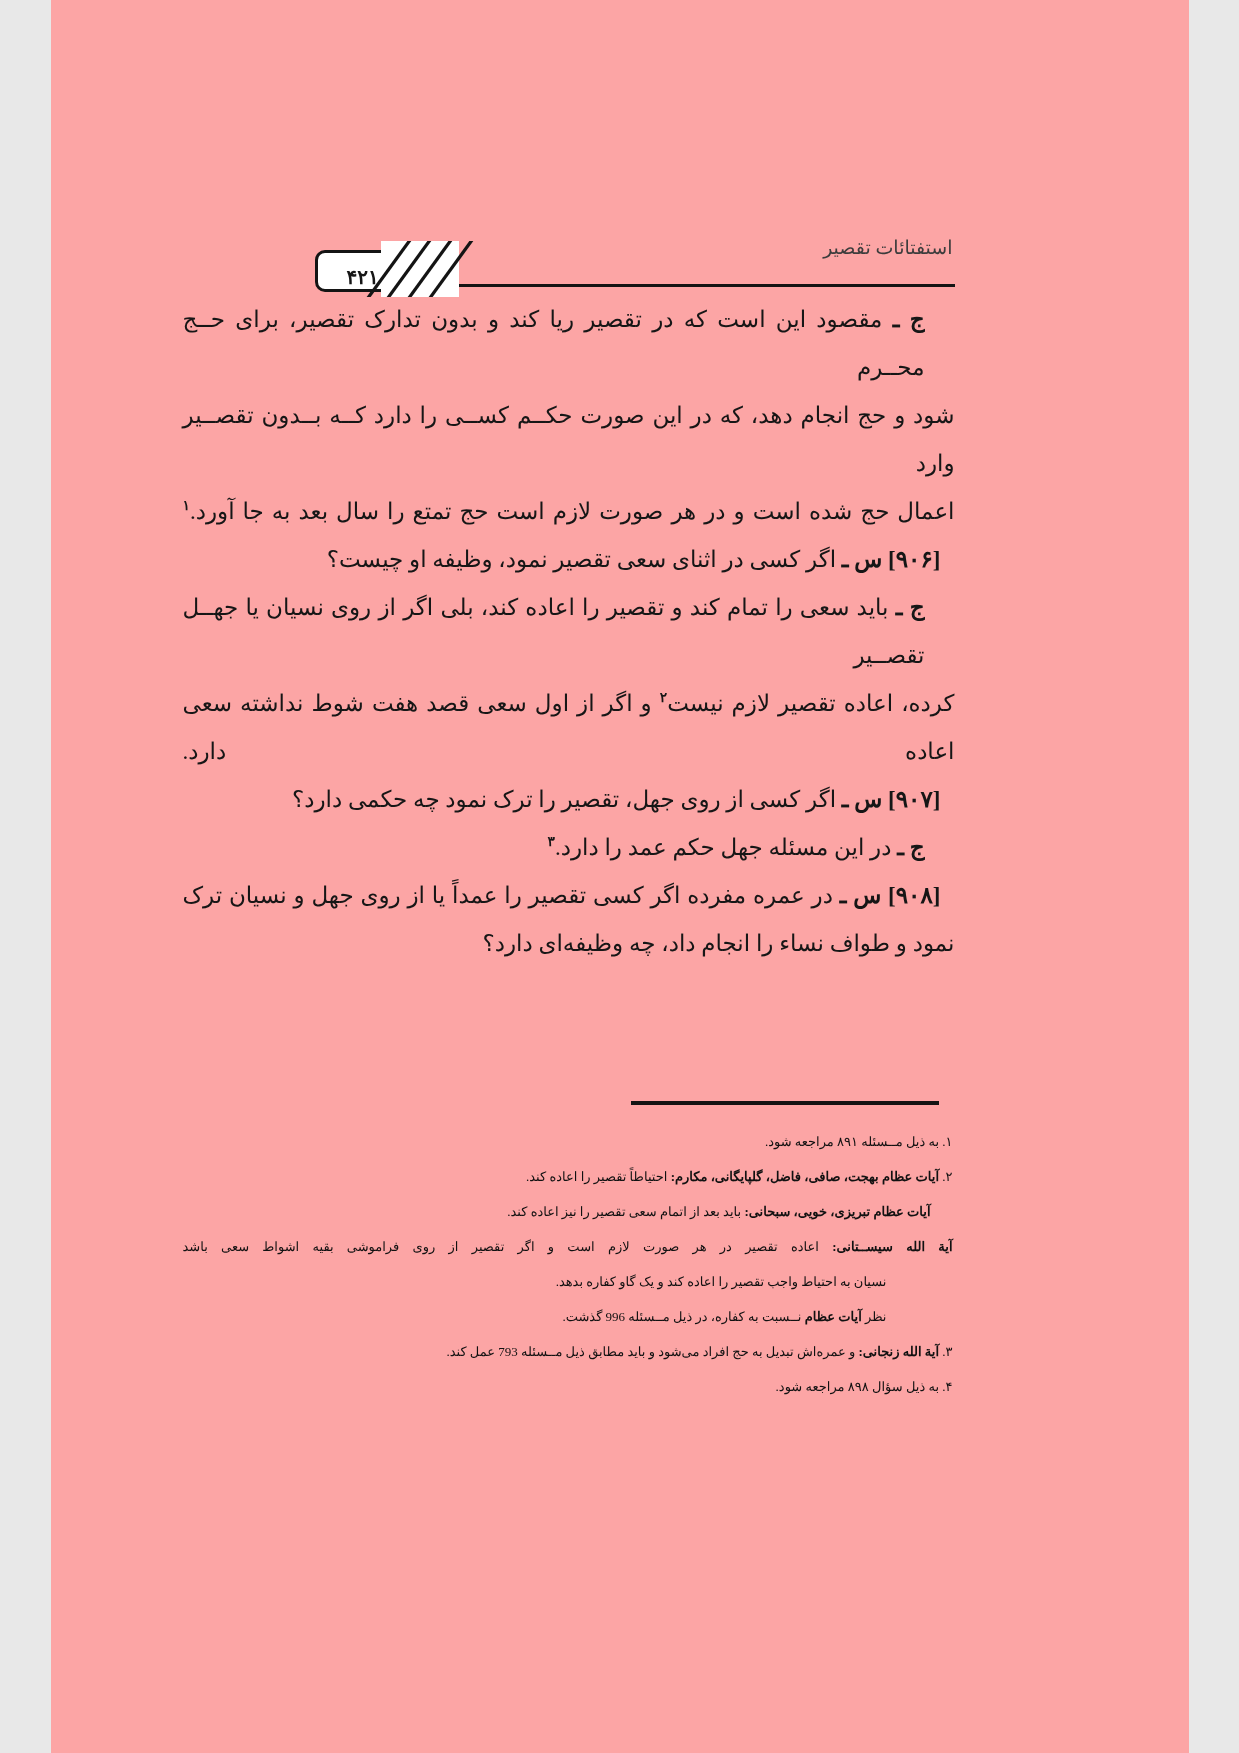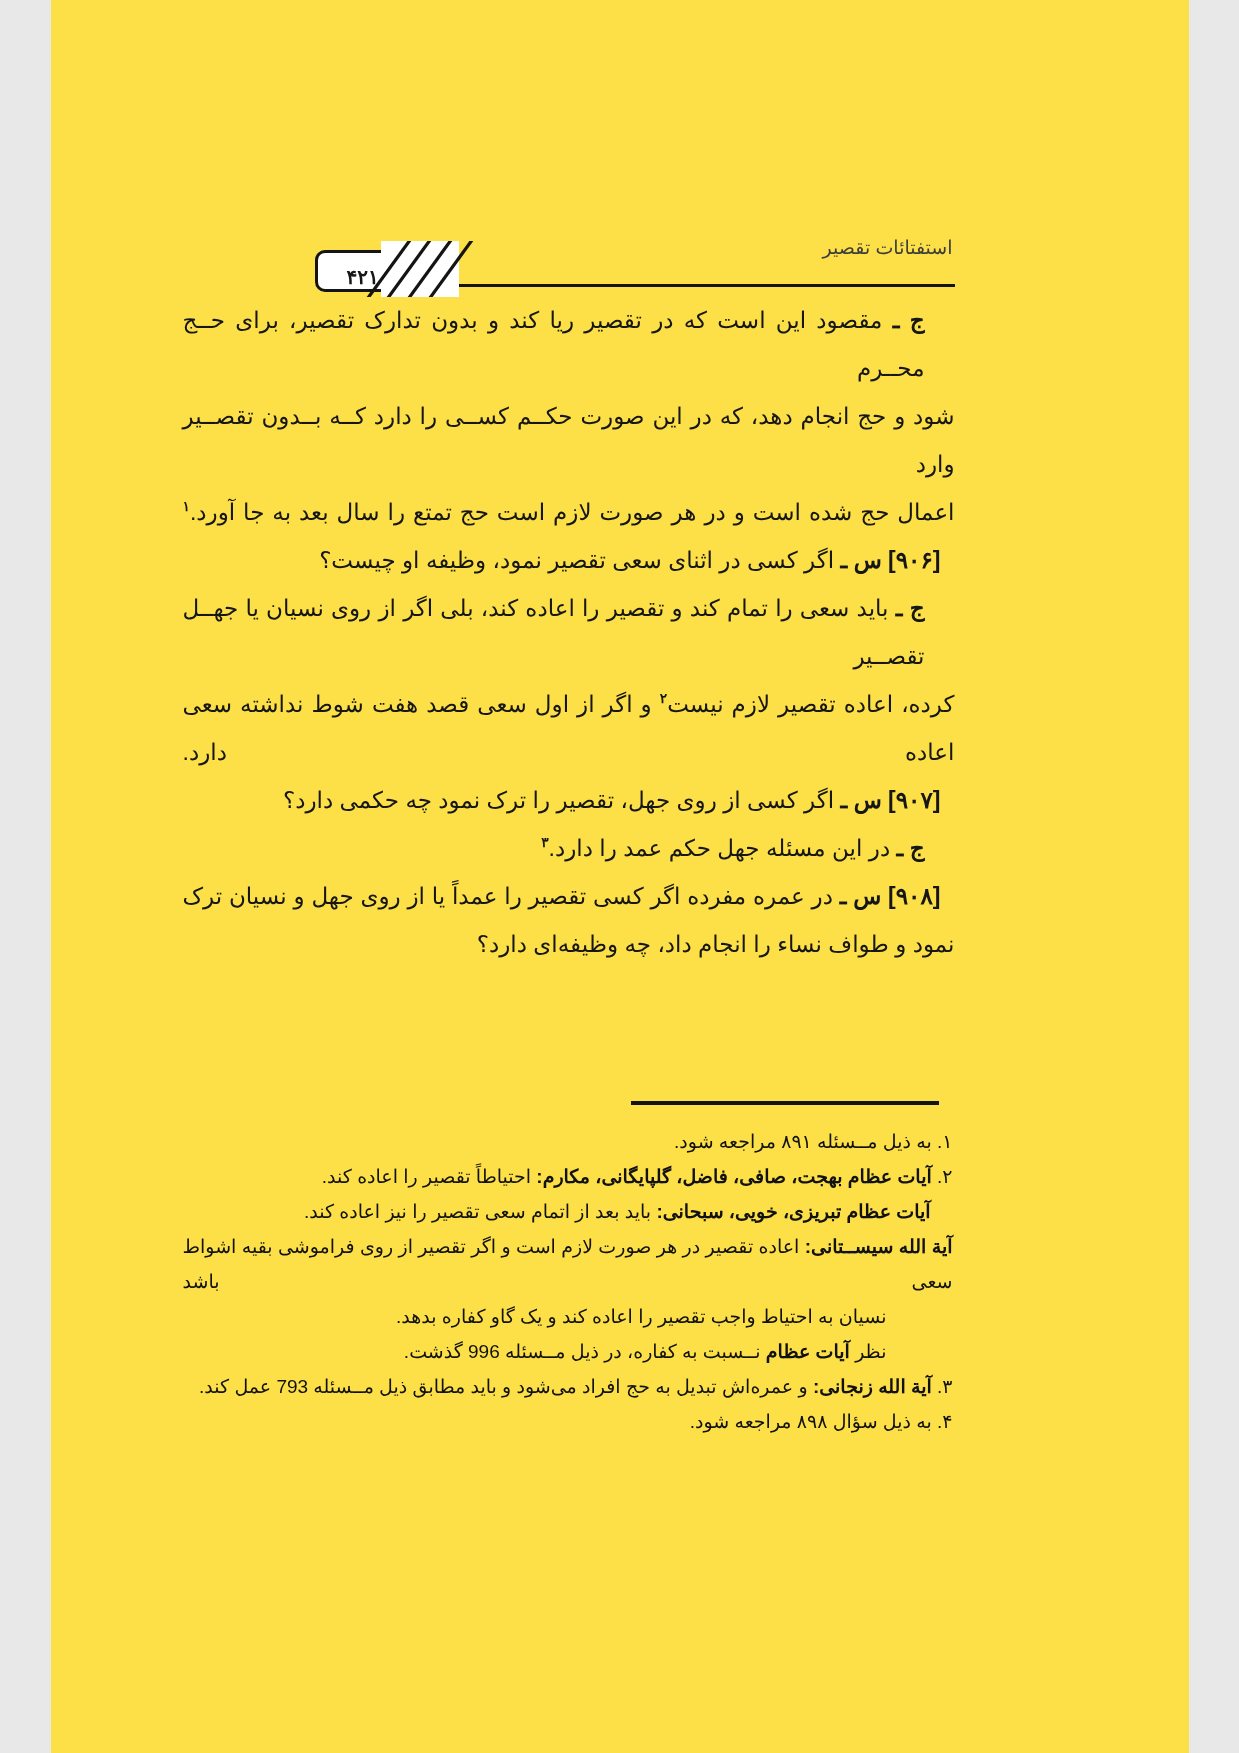--- a/index.html
+++ b/index.html
@@ -1,20 +1,20 @@
 <!DOCTYPE html>
 <html lang="fa" dir="rtl"><head>
 <meta charset="utf-8">
 <style>
   html,body{margin:0;padding:0;background:#e8e8e8;}
   .page{
     position:relative;
     width:1138px;height:1753px;
-    background:#fde047;
-    font-family:Liberation Sans, sans-serif;
+    background:#fca5a5;
+    font-family:Liberation Serif, serif;
     color:#161616;
     overflow:hidden;
     margin:0 auto;
   }
   
   .running-title{
     position:absolute;top:236px;right:236px;
     font-size:19px;color:#3c3c3c;letter-spacing:0;
     direction:rtl;
   }
@@ -52,21 +52,21 @@
   .b{font-weight:bold;}
   sup.fnref{font-size:0.6em;vertical-align:super;line-height:0;font-weight:bold;}
   
   .fnsep{
     position:absolute;top:1101px;right:250px;
     width:308px;height:4px;background:#141414;
   }
   .footnotes{
     position:absolute;top:1124px;right:236px;width:770px;
     direction:rtl;text-align:right;
-    font-size:19px;line-height:35px;color:#111;
+    font-size:13px;line-height:35px;color:#111;
   }
   .fn-ind1{padding-right:22px;}
   .fn-ind2{padding-right:66px;}
   .fnj{text-align:justify;text-align-last:justify;}
 </style>
 </head>
 <body>
 
 <div class="page">
 

